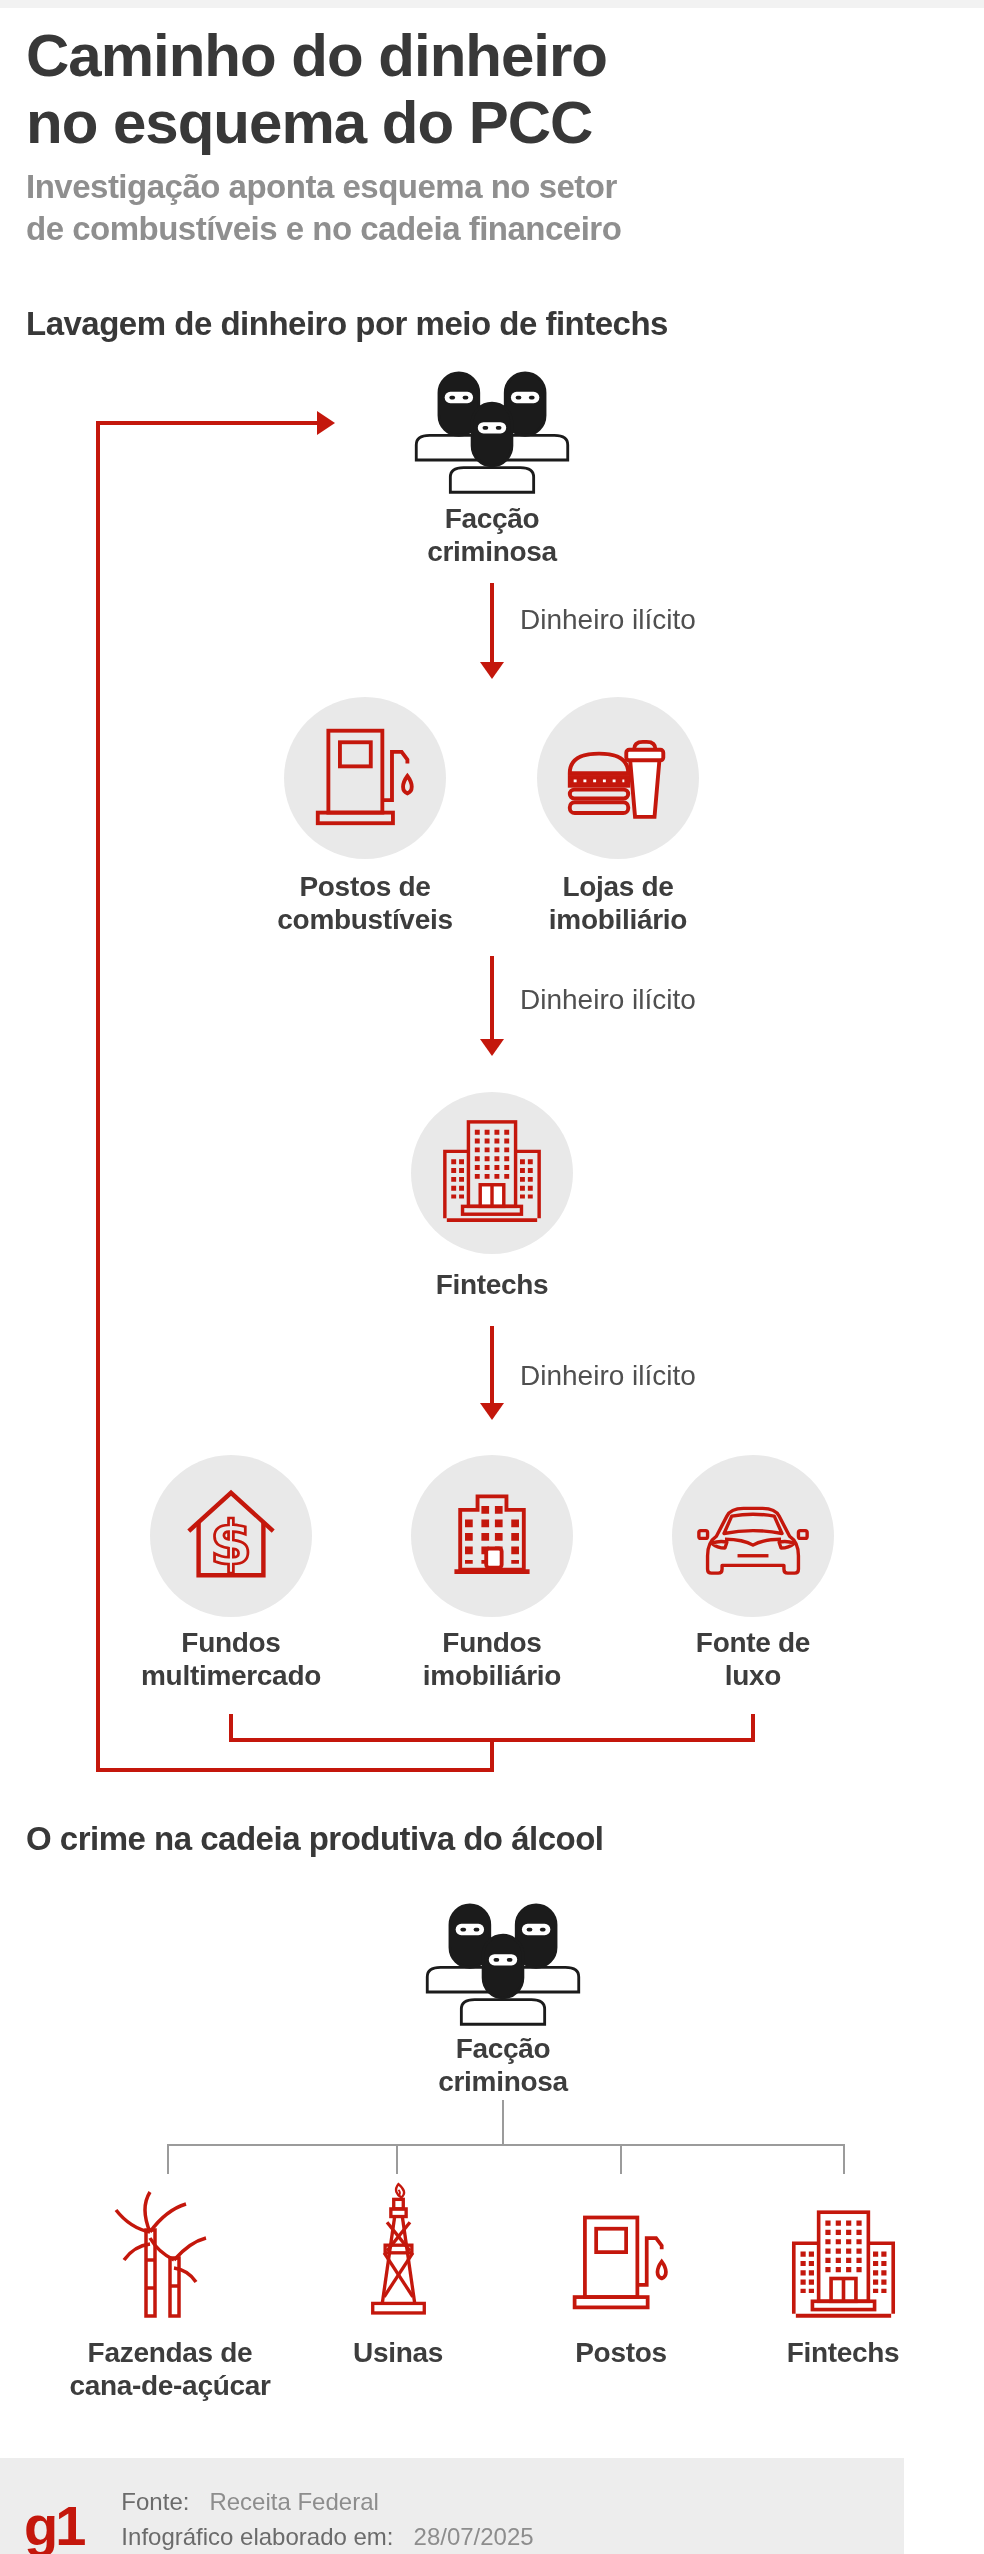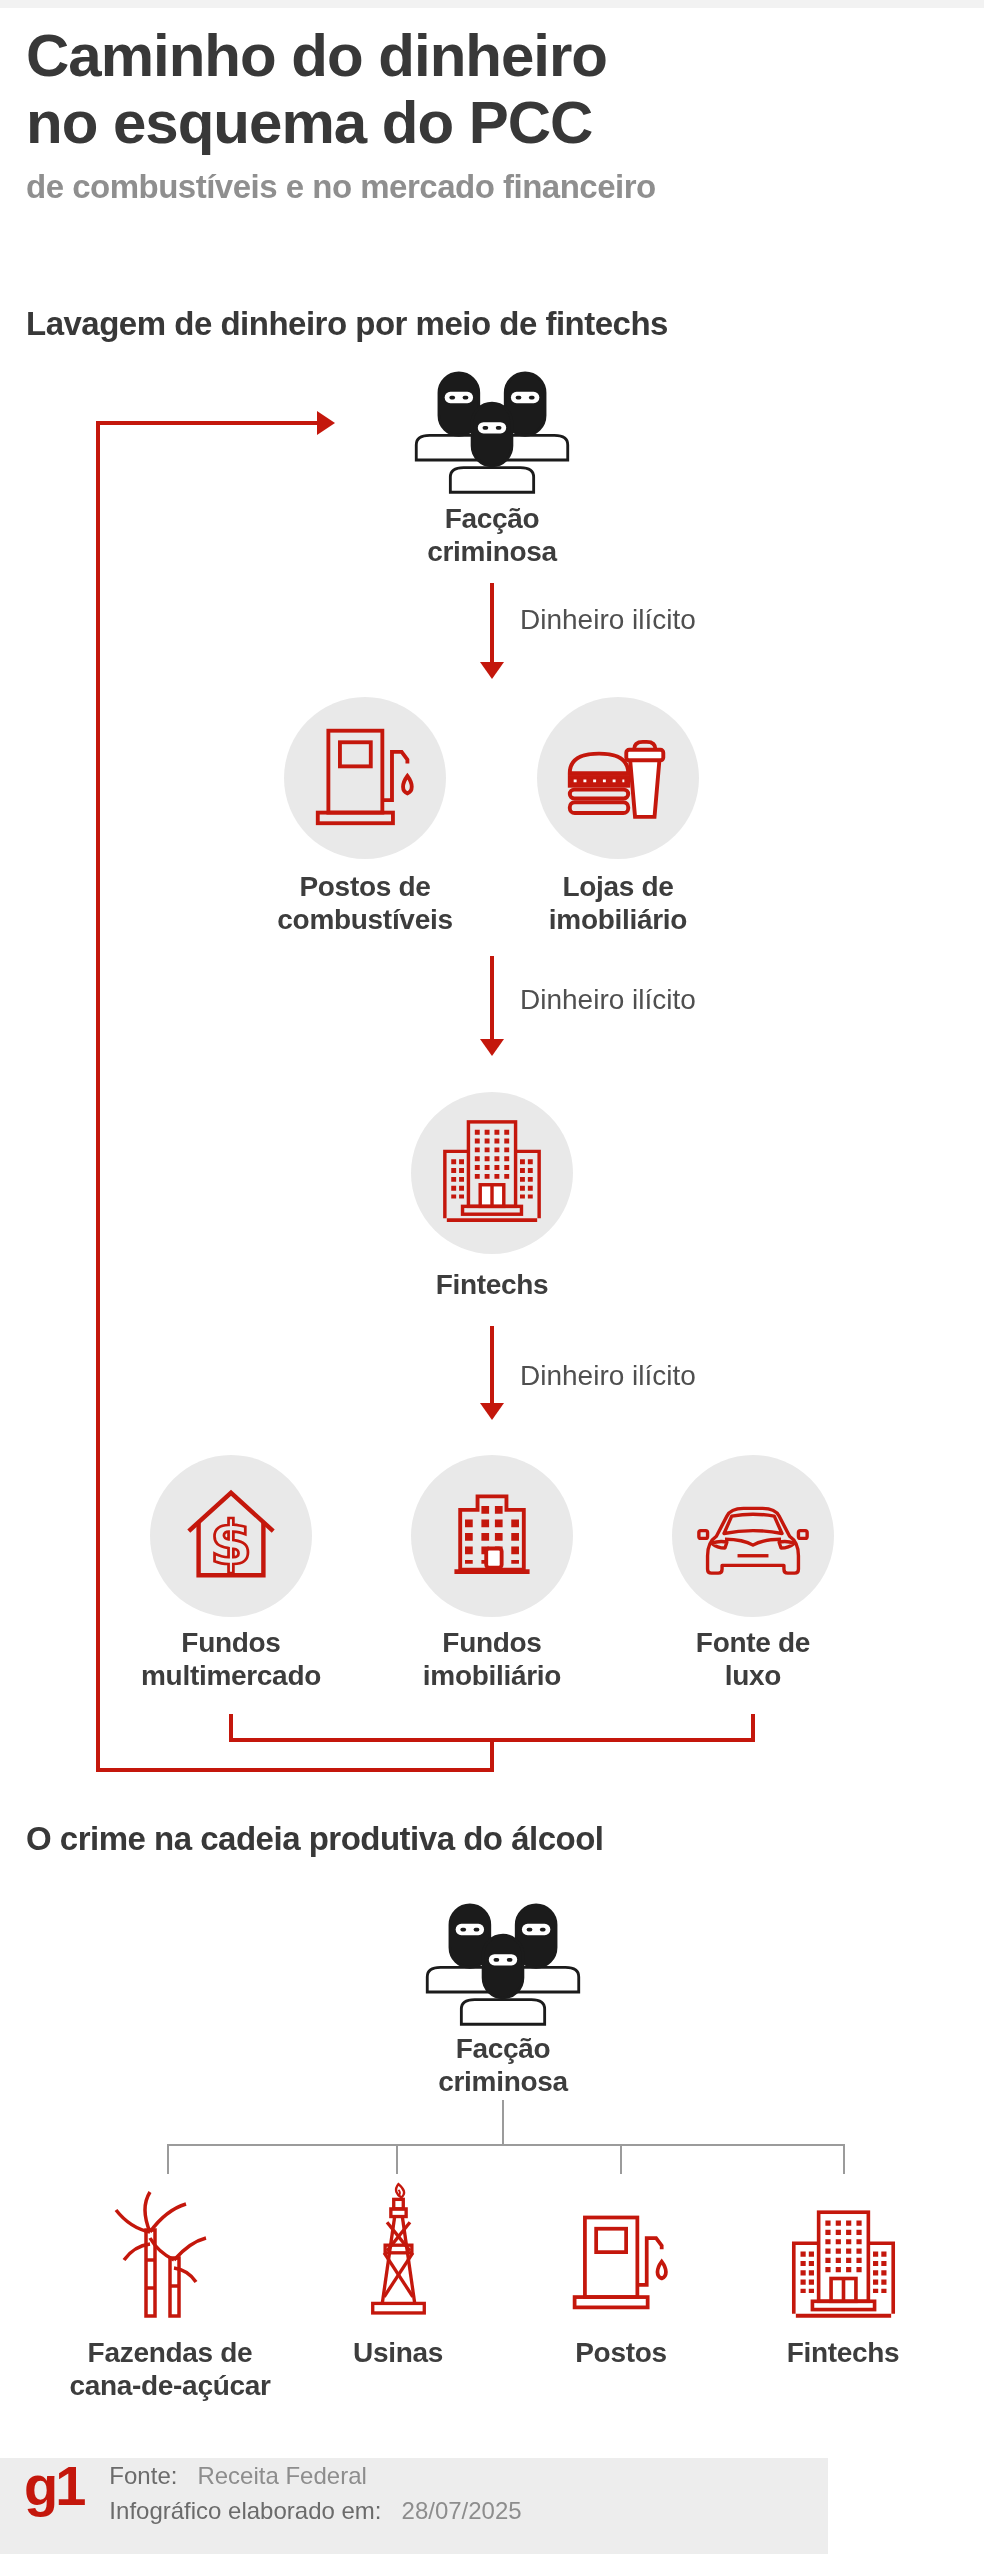--- a/index.html
+++ b/index.html
@@ -26,41 +26,42 @@
   .circle{width:162px;height:162px;border-radius:50%;background:var(--circle-gray);
          display:flex;align-items:center;justify-content:center;}
   .rline{background:var(--red);}
   .gline{background:var(--tree-gray);}
   .arrowhead-down{width:0;height:0;border-left:12px solid transparent;
          border-right:12px solid transparent;border-top:17px solid var(--red);}
   .arrowhead-right{width:0;height:0;border-top:12px solid transparent;
          border-bottom:12px solid transparent;border-left:18px solid var(--red);}
   .icon-red{color:var(--red);}
   .icon-black{color:var(--black);}
-  .footer{left:0;top:2458px;width:828px;height:96px;background:var(--footer-bg);
-         display:flex;align-items:flex-start;}
+  .footer{left:0;top:2458px;width:904px;height:96px;background:var(--footer-bg);
+         display:flex;align-items:flex-end;gap:12px;}
   .g1{font-size:56px;font-weight:800;color:var(--red);letter-spacing:-3px;
       margin-left:24px;line-height:1;}
   .credits{margin-left:26px;font-size:24px;line-height:35px;color:var(--footer-value);}
   .credits b{color:var(--footer-label);font-weight:400;}
   .credits .val{margin-left:20px;}
 </style>
 </head>
 <body>
 
 <div id="canvas">
 
   <div class="abs topbar"></div>
 
   <div class="abs title">
     <div>Caminho do dinheiro</div>
     <div>no esquema do PCC</div>
   </div>
   <div class="abs subtitle">
-    <div>de combustíveis e no mercado financeiro</div>
+    <div>Investigação aponta esquema no setor</div>
+    <div>de combustíveis e no cadeia financeiro</div>
   </div>
 
   <div class="abs h2" style="top:292px;margin-top:13px;">Lavagem de dinheiro por meio de fintechs</div>
 
   <div class="abs icon-black" style="left:397px;top:354px;">
     <svg width="190" height="142" viewBox="0 0 200 150">
       <g stroke="currentColor" stroke-width="3">
         <path d="M20,112 V96 Q20,86 34,86 H94 Q108,86 108,96 V112 Z" fill="#fff"></path>
         <path d="M92,112 V96 Q92,86 106,86 H166 Q180,86 180,96 V112 Z" fill="#fff"></path>
         <rect x="44" y="20" width="42" height="66" rx="21" fill="currentColor"></rect>

